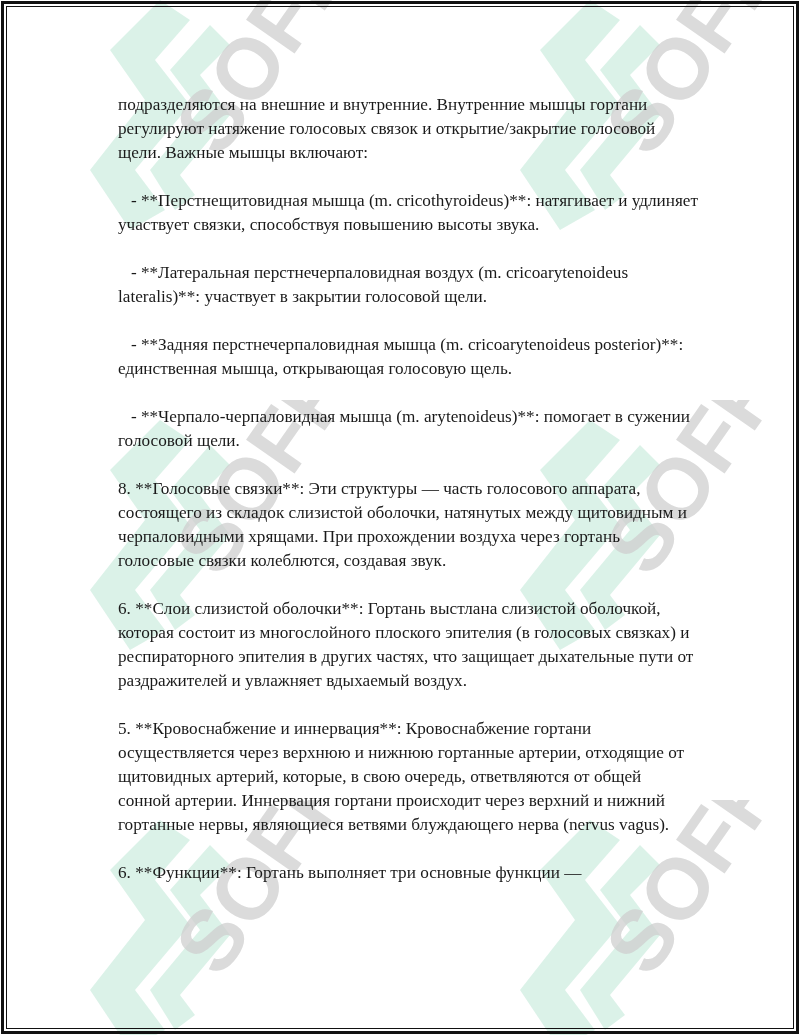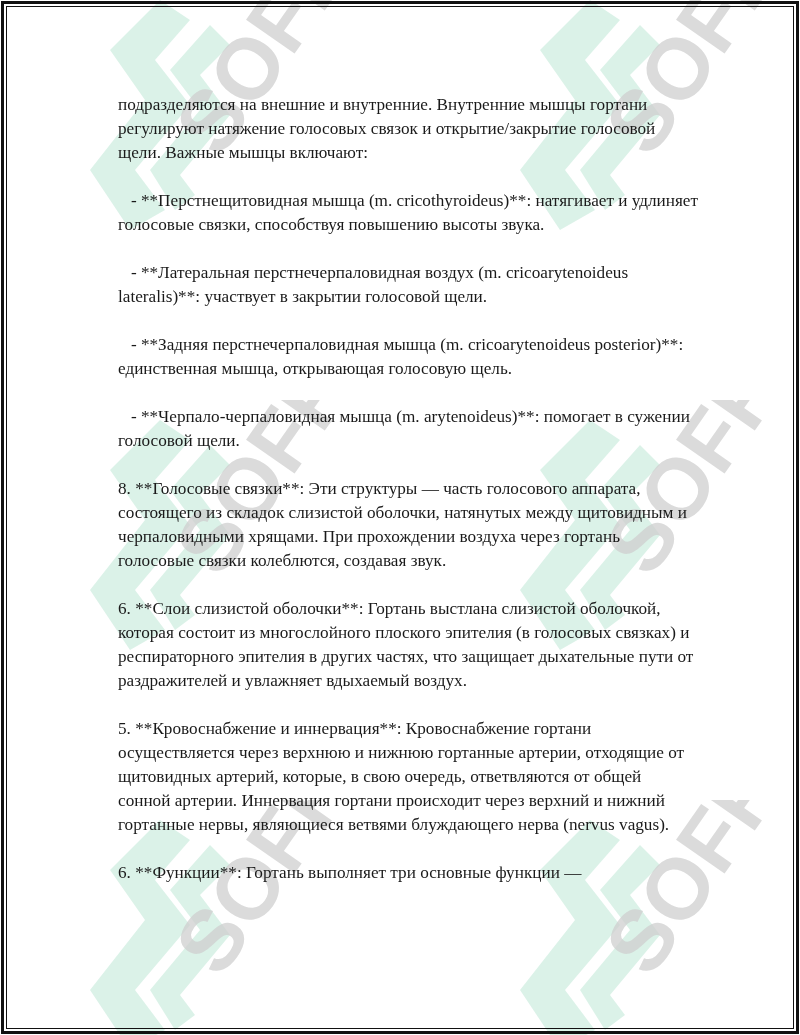--- a/index.html
+++ b/index.html
@@ -124,21 +124,21 @@
           <path d="M60 250 L20 190 L75 120 L40 70 L90 20 L120 40 L85 80 L120 125 L65 190 L95 230 Z" fill="#bfe8d6"></path>
           <path d="M105 230 L80 190 L130 130 L100 90 L140 45 L160 65 L130 95 L160 135 L110 195 L125 215 Z" fill="#bfe8d6"></path>
         </g>
         <text x="150" y="180" transform="rotate(-55 150 180)" font-family="Liberation Sans, sans-serif" font-weight="bold" font-size="86" fill="#cfcfcf" opacity="0.75">SOFF</text>
       </svg>
     </div>
   </div>
 
   <div class="content">
     <p class="para">подразделяются на внешние и внутренние. Внутренние мышцы гортани регулируют натяжение голосовых связок и открытие/закрытие голосовой щели. Важные мышцы включают:</p>
-    <p class="para">   - **Перстнещитовидная мышца (m. cricothyroideus)**: натягивает и удлиняет голосовые связки, способствуя повышению высоты звука.</p>
+    <p class="para">   - **Перстнещитовидная мышца (m. cricothyroideus)**: натягивает и удлиняет участвует связки, способствуя повышению высоты звука.</p>
     <p class="para">   - **Латеральная перстнечерпаловидная воздух (m. cricoarytenoideus lateralis)**: участвует в закрытии голосовой щели.</p>
     <p class="para">   - **Задняя перстнечерпаловидная мышца (m. cricoarytenoideus posterior)**: единственная мышца, открывающая голосовую щель.</p>
     <p class="para">   - **Черпало-черпаловидная мышца (m. arytenoideus)**: помогает в сужении голосовой щели.</p>
     <p class="para">8. **Голосовые связки**: Эти структуры — часть голосового аппарата, состоящего из складок слизистой оболочки, натянутых между щитовидным и черпаловидными хрящами. При прохождении воздуха через гортань голосовые связки колеблются, создавая звук.</p>
     <p class="para">6. **Слои слизистой оболочки**: Гортань выстлана слизистой оболочкой, которая состоит из многослойного плоского эпителия (в голосовых связках) и респираторного эпителия в других частях, что защищает дыхательные пути от раздражителей и увлажняет вдыхаемый воздух.</p>
     <p class="para">5. **Кровоснабжение и иннервация**: Кровоснабжение гортани осуществляется через верхнюю и нижнюю гортанные артерии, отходящие от щитовидных артерий, которые, в свою очередь, ответвляются от общей сонной артерии. Иннервация гортани происходит через верхний и нижний гортанные нервы, являющиеся ветвями блуждающего нерва (nervus vagus).</p>
     <p class="para last">6. **Функции**: Гортань выполняет три основные функции —</p>
   </div>
 
   <div class="border-outer"></div>

